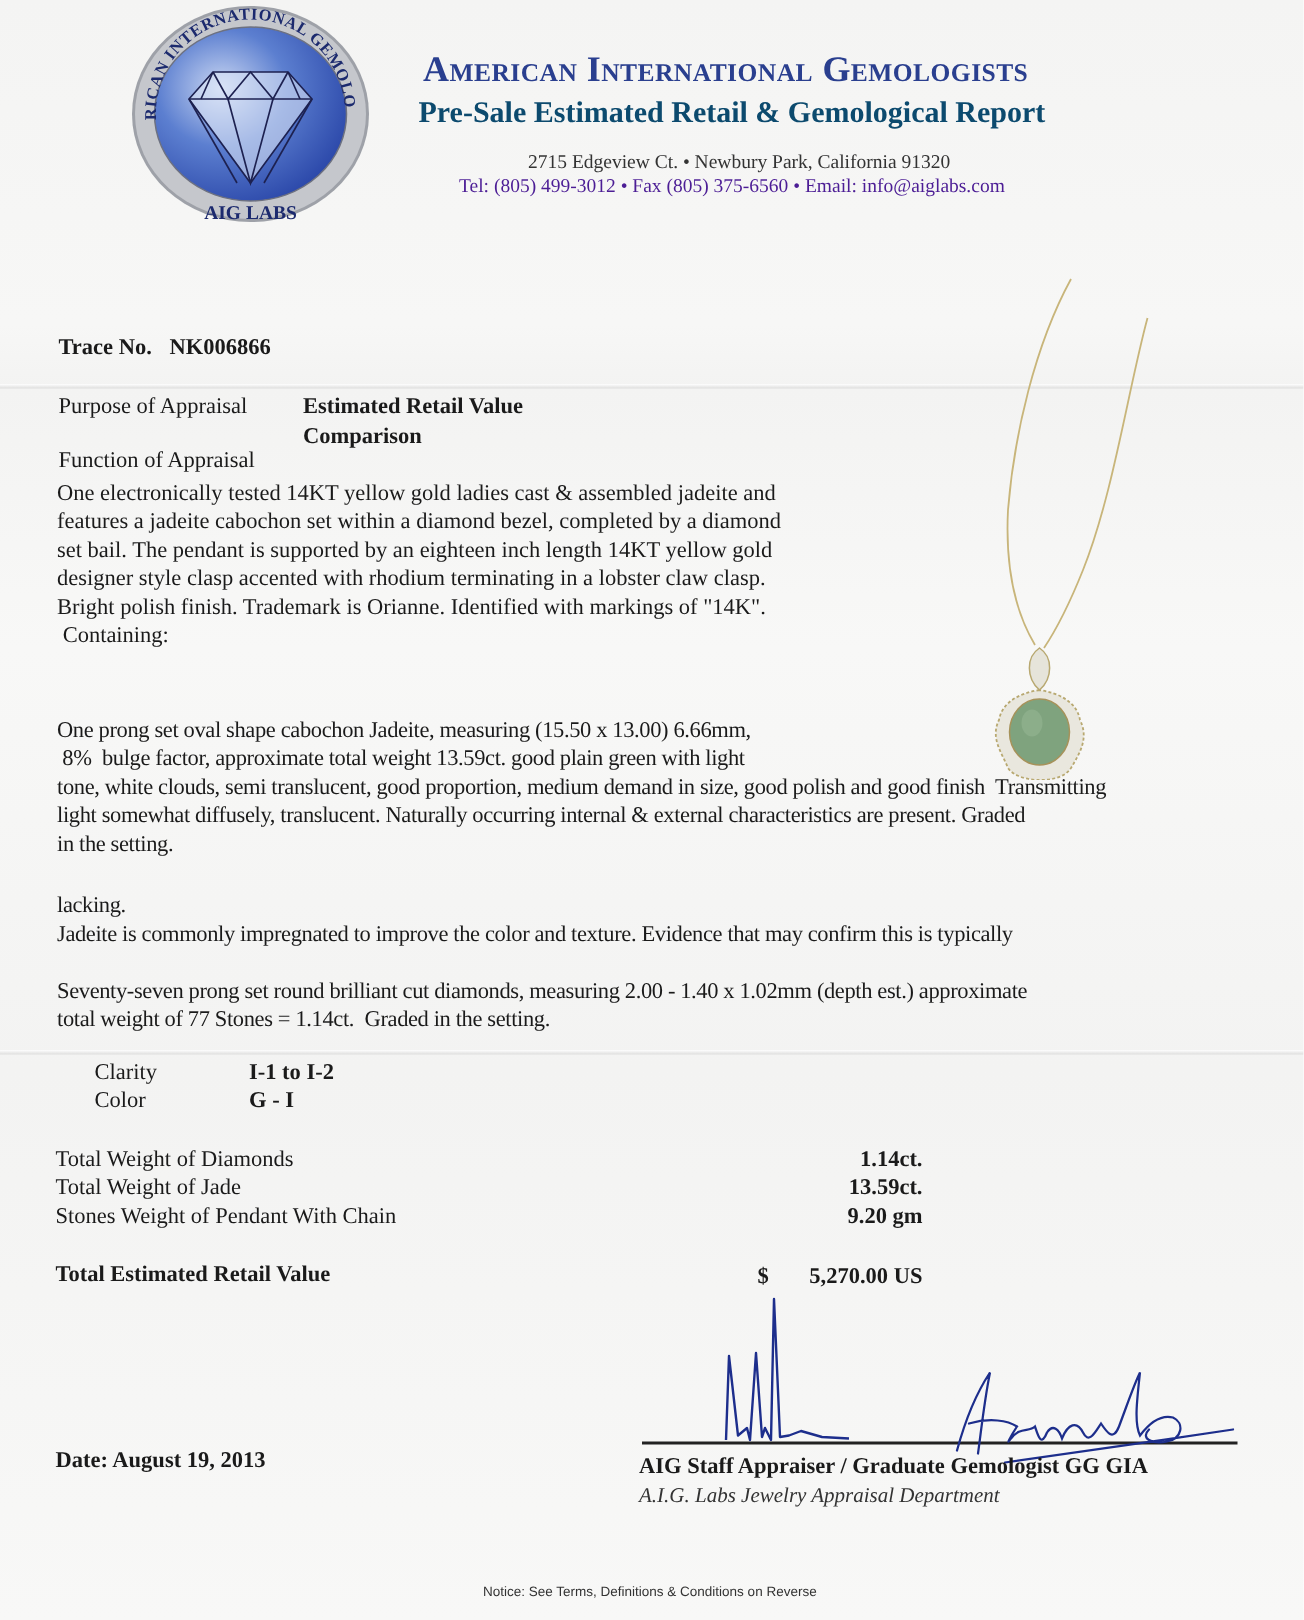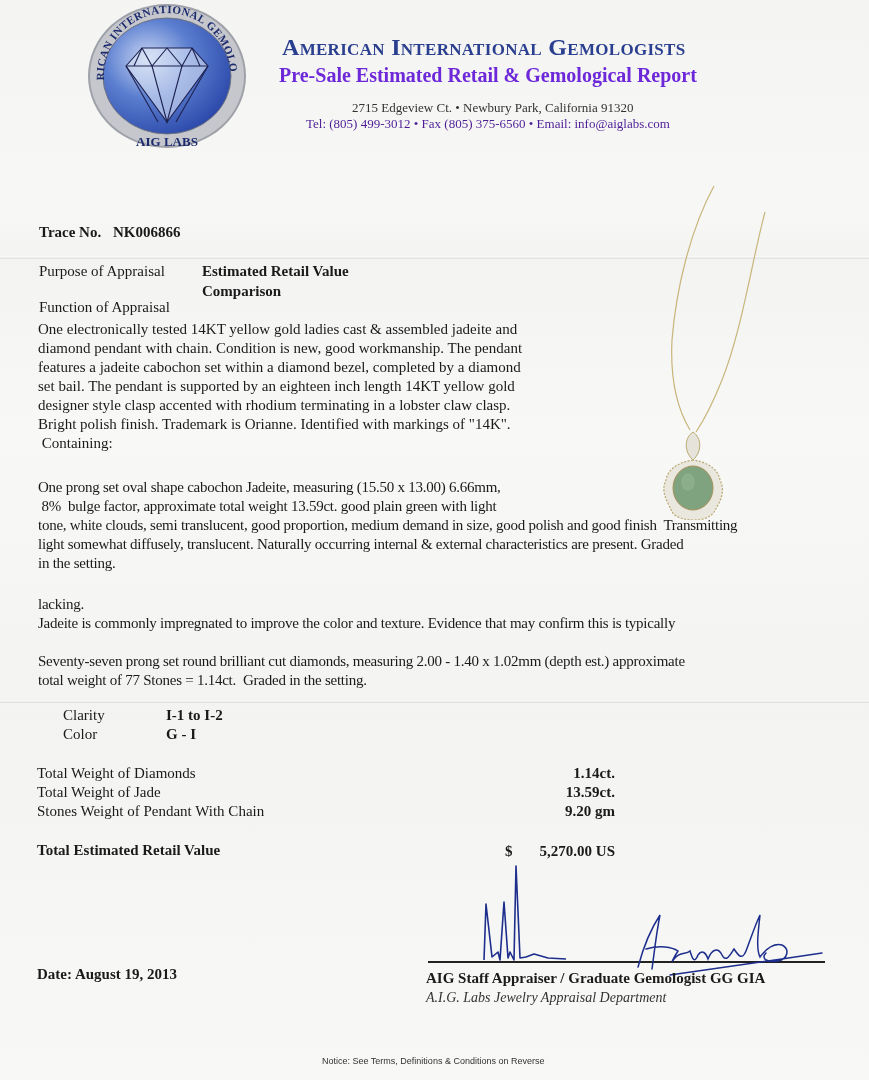--- a/index.html
+++ b/index.html
@@ -6,21 +6,21 @@
     body {
       width: 869px; height: 1080px; position: relative; overflow: hidden;
       background: linear-gradient(180deg, #f4f4f3 0%, #f7f7f6 20%, #f3f3f2 24%, #f8f8f7 40%, #f3f3f2 66%, #f8f8f7 100%);
       font-family: "Liberation Serif", serif; color: #1a1a1a;
     }
     .fold { position: absolute; left: 0; width: 869px; height: 3px;
       background: linear-gradient(180deg, rgba(255,255,255,0.9), rgba(200,200,200,0.5)); }
     .abs { position: absolute; }
     .logo { left: 86px; top: 0; width: 162px; height: 150px; }
     .hdr-title { left: 282px; top: 34px; font-size: 24px; color: #2a3f8f; letter-spacing: 0.3px; white-space: nowrap; font-variant: small-caps; font-weight: bold; }
-    .hdr-sub { left: 279px; top: 64px; font-size: 20px; font-weight: bold; color: #6d28d9; white-space: nowrap; }
+    .hdr-sub { left: 279px; top: 64px; font-size: 20px; font-weight: bold; color: #0c4a6e; white-space: nowrap; }
     .hdr-addr { left: 352px; top: 100px; font-size: 13px; color: #333; white-space: nowrap; }
     .hdr-contact { left: 306px; top: 116px; font-size: 13px; color: #4c1d95; white-space: nowrap; text-align: right; }
     .body-text { font-size: 15px; line-height: 19px; white-space: nowrap; }
     .trace { left: 39px; top: 224px; font-size: 15px; font-weight: bold; }
     .trace span { margin-right: 8px; }
     .kv-label { font-size: 15px; }
     .kv-val { font-size: 15px; font-weight: bold; }
     .right-val { font-size: 15px; font-weight: bold; text-align: right; width: 200px; }
     .sig-line { left: 428px; top: 961px; width: 397px; height: 2px; background: #222; }
     .notice { left: 290px; top: 1056px; font-family: "Liberation Sans", sans-serif; font-size: 9px; color: #333; white-space: nowrap; padding-left: 32px; }
@@ -82,21 +82,20 @@
   <span>NK006866</span>
 </div>
 
 <div class="abs kv-label" style="left:39px; top:263px;">Purpose of Appraisal</div>
 <div class="abs kv-val" style="left:202px; top:263px;">Estimated Retail Value</div>
 <div class="abs kv-label" style="left:39px; top:283px;margin-top:16px;">Function of Appraisal</div>
 <div class="abs kv-val" style="left:202px; top:283px;">Comparison</div>
 
 <div class="abs body-text" style="left:38px; top:320px;">
   <div>One electronically tested 14KT yellow gold ladies cast &amp; assembled jadeite and</div>
-  <div>diamond pendant with chain. Condition is new, good workmanship.  The pendant</div>
   <div>features a jadeite cabochon set within a diamond bezel, completed by a diamond</div>
   <div>set bail. The pendant is supported by an eighteen inch length 14KT yellow gold</div>
   <div>designer style clasp accented with rhodium terminating in a lobster claw clasp.</div>
   <div>Bright polish finish.  Trademark is Orianne.  Identified with markings of "14K".</div>
   <div style="white-space:pre;"> Containing:</div>
 </div>
 
 <div class="abs body-text" style="left:38px; top:478px; letter-spacing:-0.25px;">
   <div>One prong set oval shape cabochon Jadeite, measuring (15.50 x 13.00) 6.66mm,</div>
   <div style="white-space:pre;"> 8%  bulge factor, approximate total weight 13.59ct. good plain green with light</div>

